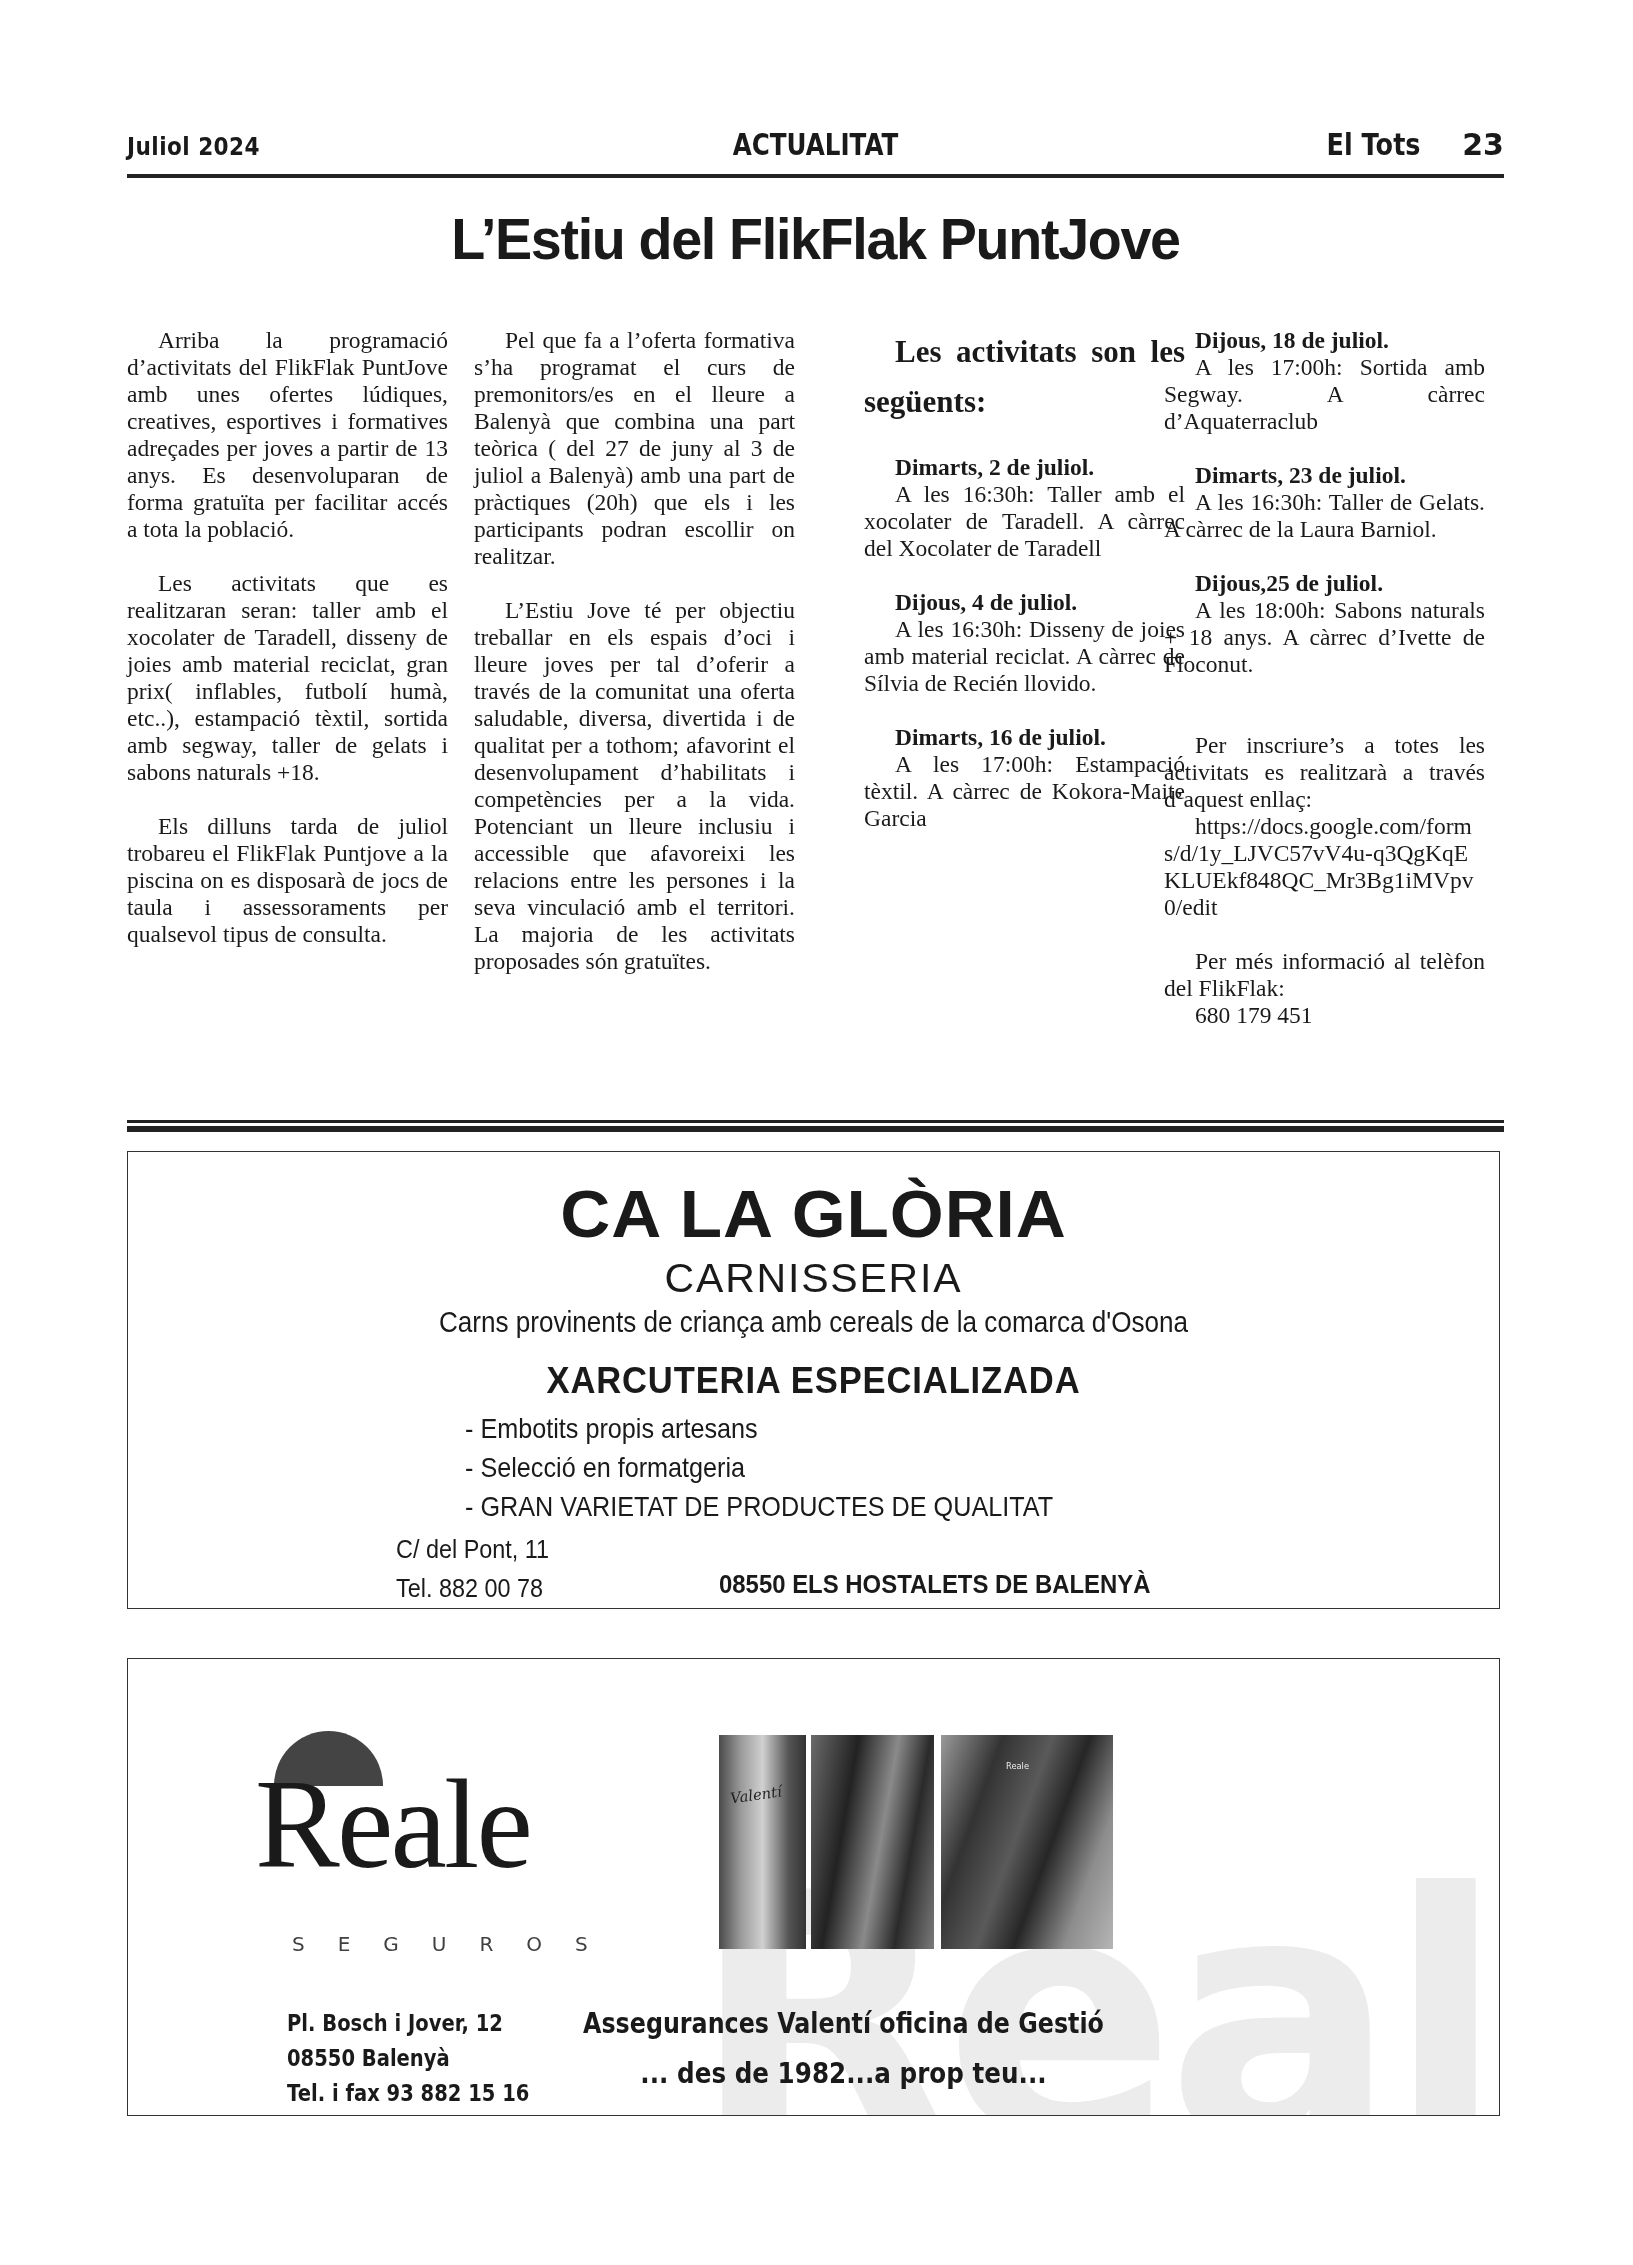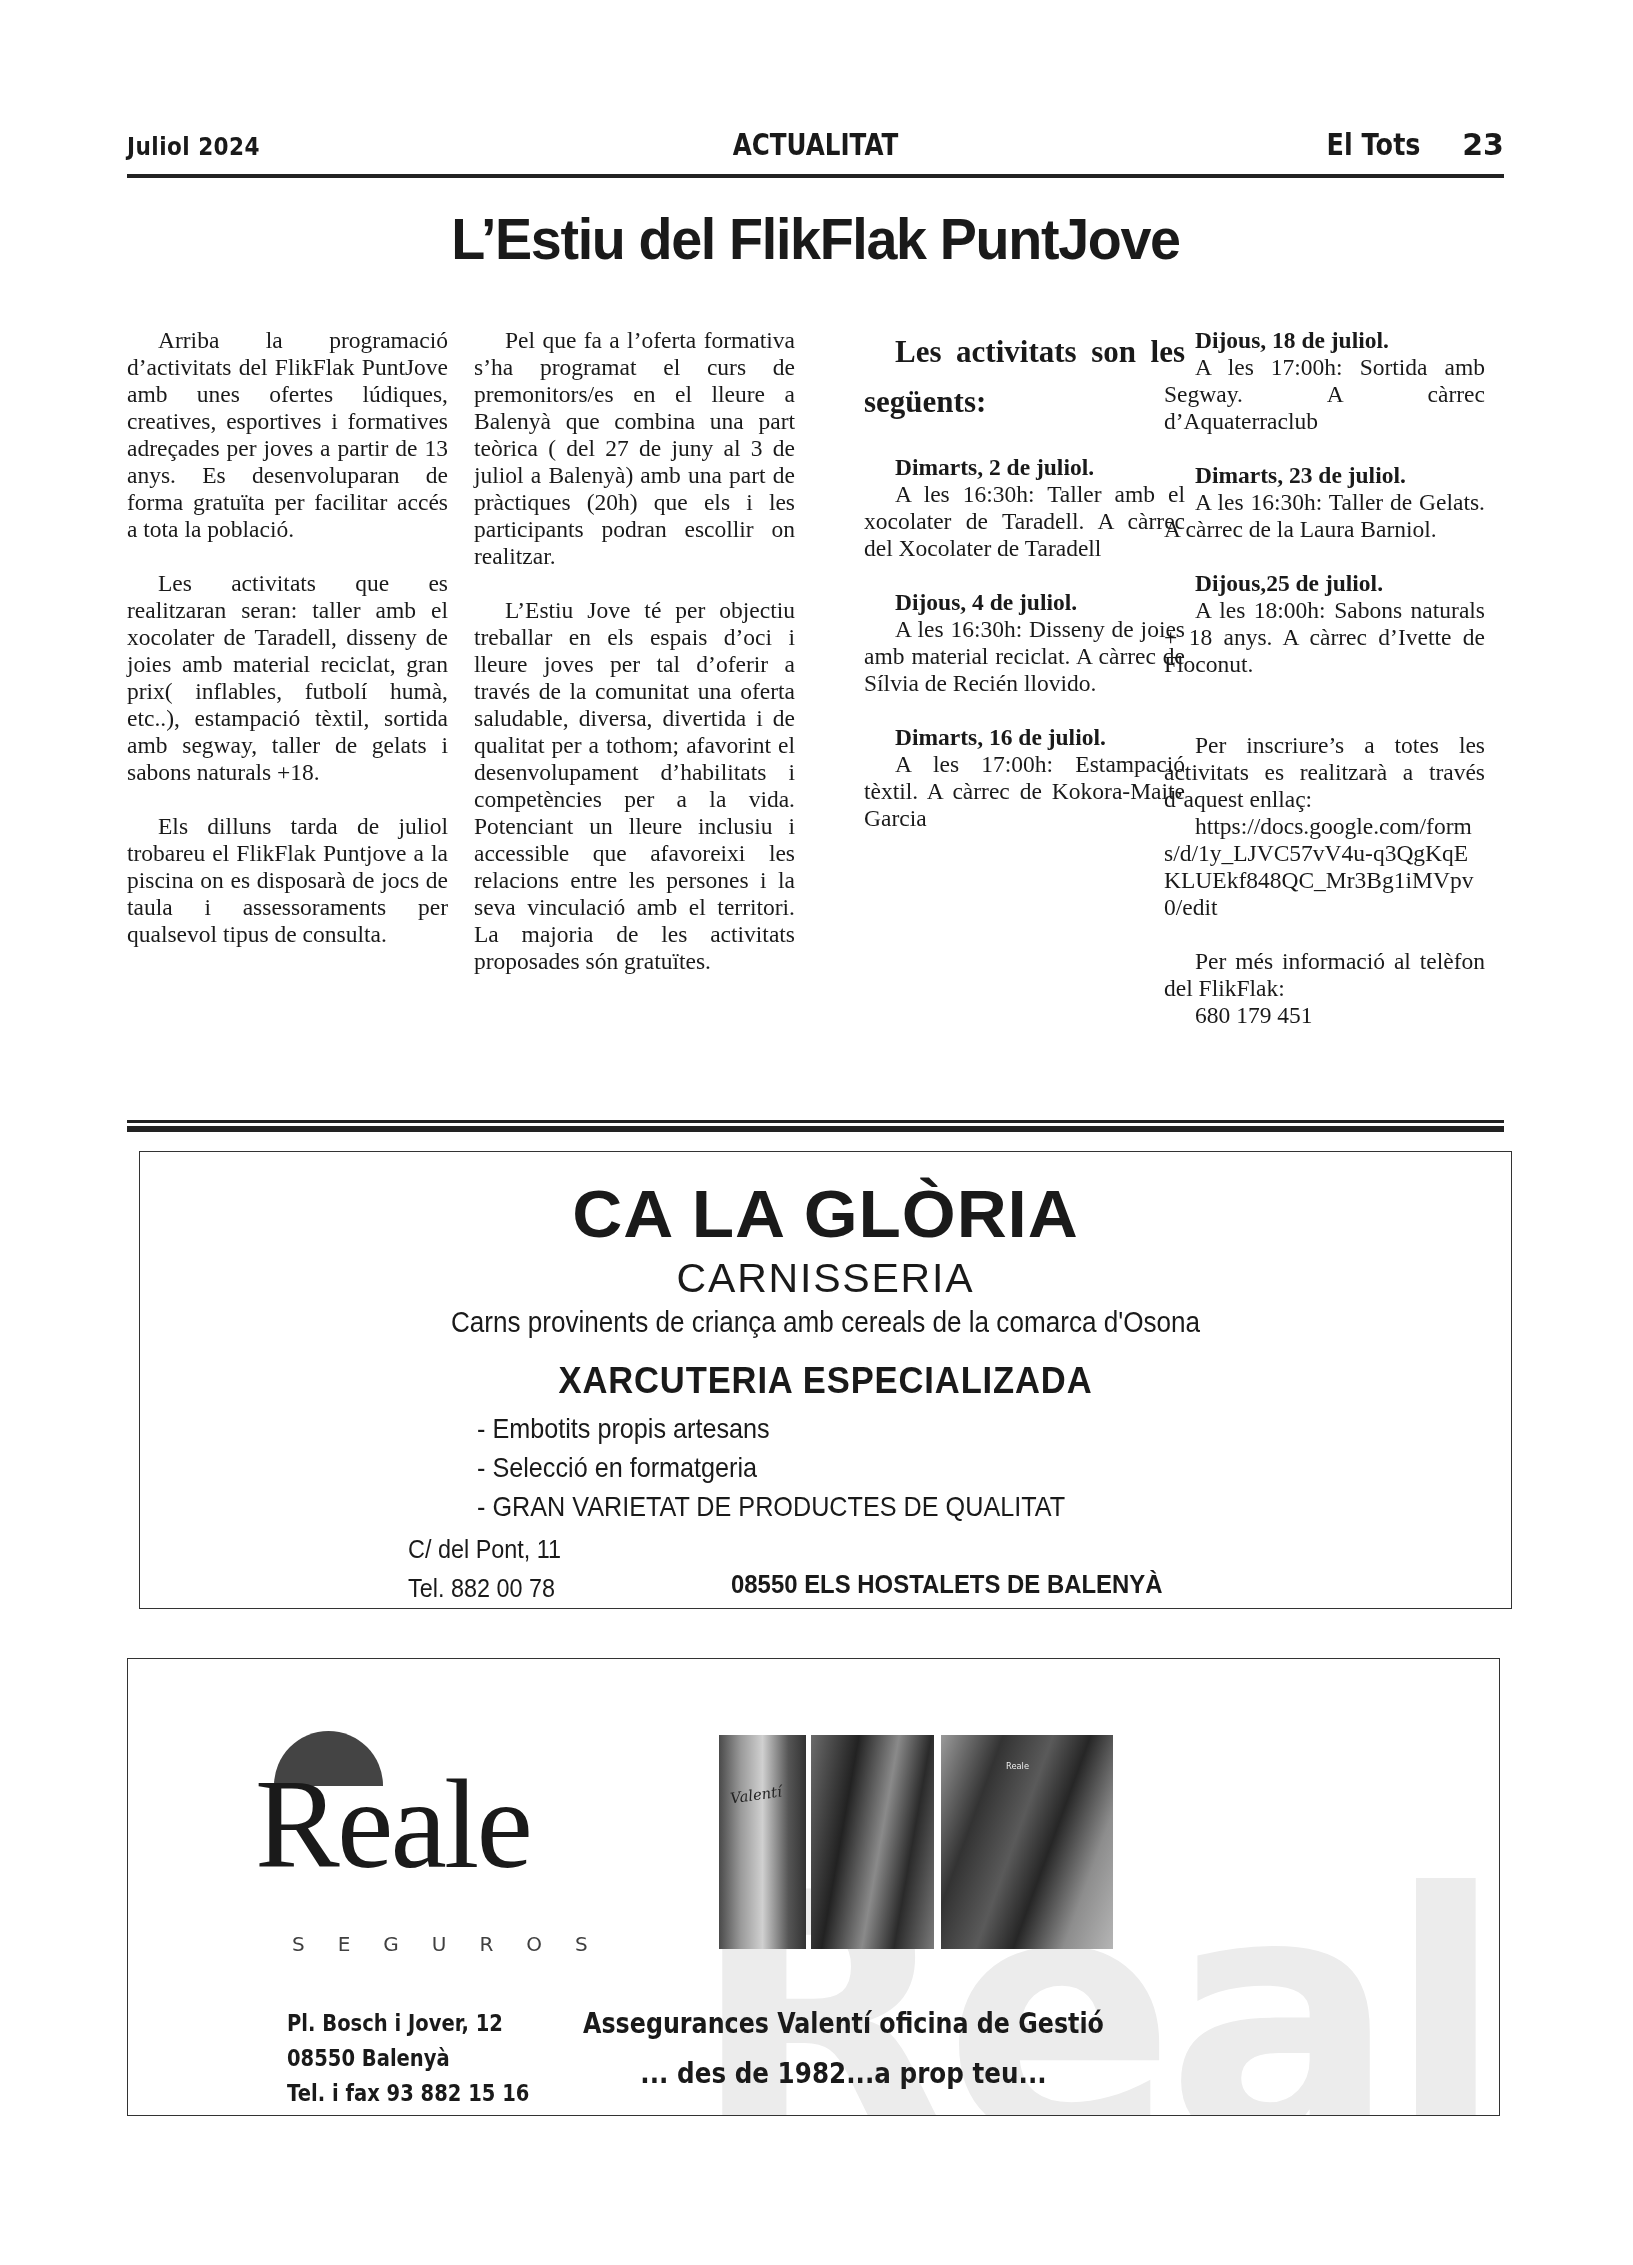--- a/index.html
+++ b/index.html
@@ -28,21 +28,21 @@
   .ev { margin: 0 0 27px 0; }
   .ev .d { font-weight: bold; text-indent: 31px; display: block; }
   .ev .t { display: block; text-indent: 31px; }
   .link { text-indent: 31px; word-break: break-all; text-align: left; }
   .phone { text-indent: 31px; display: block; }
 
   .rule-mid-a { position: absolute; left: 0; top: 1120px; width: 1377px; height: 2.8px; background: #222; }
   .rule-mid-b { position: absolute; left: 0; top: 1126px; width: 1377px; height: 5.5px; background: #222; }
 
   
-  .ad1 { position: absolute; left: 12px; top: 1151px; width: 1373px; height: 458px; border: 1.8px solid #333; box-sizing: border-box; font-family: "Liberation Sans", sans-serif; padding-left: 28px; }
+  .ad1 { position: absolute; left: 0; top: 1151px; width: 1373px; height: 458px; border: 1.8px solid #333; box-sizing: border-box; font-family: "Liberation Sans", sans-serif; padding-left: 28px; }
   .ad1 .name { position: absolute; top: 24px; left: 0; width: 100%; text-align: center; font-weight: bold; font-size: 66px; letter-spacing: 0.9px; transform: scaleX(1.05); }
   .ad1 .kind { position: absolute; top: 103px; left: 0; width: 100%; text-align: center; font-weight: normal; font-size: 41px; letter-spacing: 1.8px; }
   .ad1 .tag { position: absolute; top: 154px; left: 0; width: 100%; text-align: center; font-size: 29px; transform: scaleX(0.9); }
   .ad1 .spec { position: absolute; top: 208px; left: 0; width: 100%; text-align: center; font-weight: bold; font-size: 36px; letter-spacing: 0.9px; transform: scaleX(0.96); }
   .ad1 ul { position: absolute; top: 257px; left: 337px; margin: 0; padding: 0; list-style: none; font-size: 28px; line-height: 39px; }
   .ad1 ul li { transform: scaleX(0.9); transform-origin: left; }
   .ad1 .addr { position: absolute; left: 268px; top: 378px; font-size: 26px; line-height: 39px; transform: scaleX(0.9); transform-origin: left; }
   .ad1 .town { position: absolute; left: 591px; top: 417px; font-weight: bold; font-size: 26px; transform: scaleX(0.92); transform-origin: left; }
 
   

